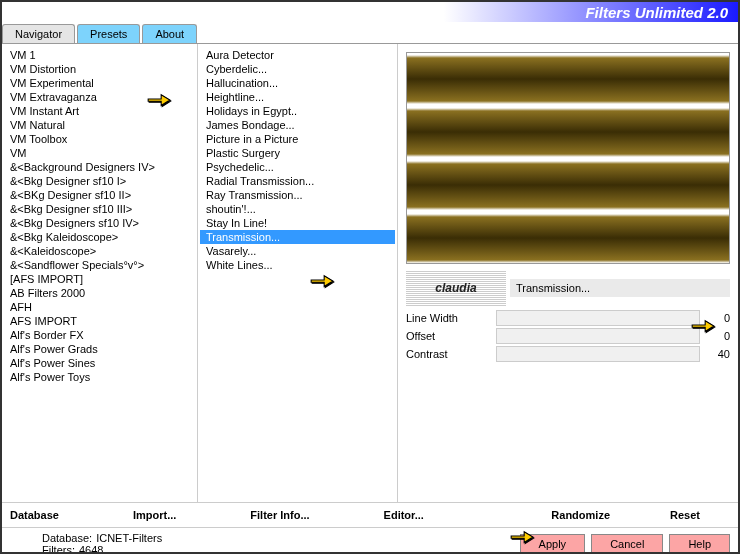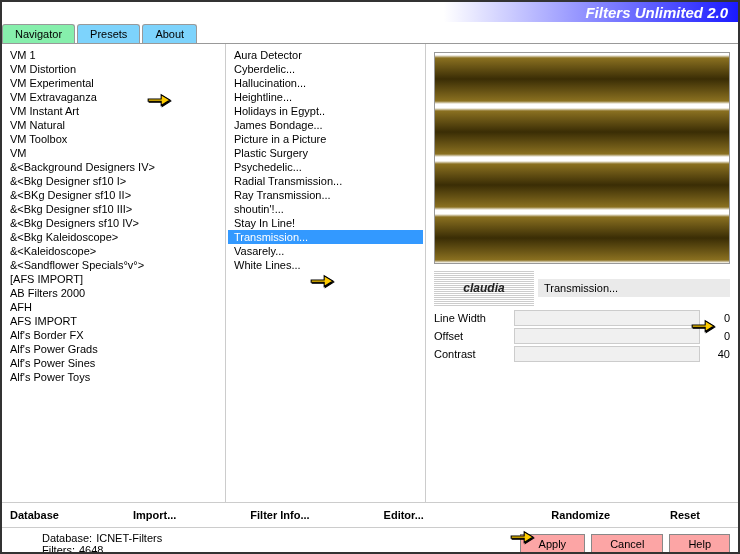--- a/index.html
+++ b/index.html
@@ -1,34 +1,34 @@
 <!DOCTYPE html>
 <html><head>
 <meta charset="utf-8">
 <style>
 * { box-sizing: border-box; margin: 0; padding: 0; font-family: Tahoma, Arial, sans-serif; font-size: 11px; }
 body { background: #fff; width: 740px; height: 554px; overflow: hidden; position: relative; border: 2px solid #333; }
 .header { background: linear-gradient(to right, #fff 0%, #fff 60%, #1a1aff 100%); height: 20px; display: flex; justify-content: flex-end; align-items: center; padding-right: 10px; }
 .header-title { color: #fff; font-weight: bold; font-style: italic; font-size: 15px; }
 .tabs { display: flex; border-bottom: 1px solid #999; margin-top: 2px; }
 .tab { padding: 3px 12px; border: 1px solid #999; border-bottom: none; background: #7dd3fc; margin-right: 2px; cursor: pointer; border-radius: 3px 3px 0 0; }
-.tab.active { background: #86efac; position: relative; z-index: 2; padding-left: 12px; }
+.tab.active { background: #e5e5e5; position: relative; z-index: 2; padding-left: 12px; }
 .main-area { display: flex; height: 458px; }
 .column { border-right: 1px solid #ccc; overflow-y: auto; padding: 4px 2px; position: relative; }
-.col1 { width: 224px; overflow-y: scroll; }
+.col1 { width: 196px; overflow-y: scroll; }
 .col2 { width: 200px; overflow-y: scroll; }
 .col3 { flex: 1; padding: 8px; border-right: none; }
 .list-item { padding: 1px 6px; cursor: pointer; white-space: nowrap; color: #000; }
 .list-item.selected { background: #3399ff; color: #fff; }
 .preview-box { width: 100%; height: 212px; margin-bottom: 6px; background: repeating-linear-gradient(180deg, #fff 0px, #fff 2px, #8a7020 5px, #3a2d05 26px, #8a7020 48px, #fff 51px, #fff 53px); border: 1px solid #999; }
 .logo-row { display: flex; align-items: center; gap: 4px; margin-bottom: 4px; }
 .logo-badge { width: 100px; height: 36px; background: repeating-linear-gradient(0deg,#ccc 0px,#ccc 1px,#fff 1px,#fff 2px); display: flex; align-items: center; justify-content: center; font-style: italic; font-weight: bold; color:#222; font-size:12px; }
 .filter-name-bar { flex: 1; background: #eaeaea; padding: 3px 6px; }
 .slider-row { display: flex; align-items: center; margin: 2px 0; width: 100%; }
-.slider-label { width: 80px; }
+.slider-label { width: 90px; }
 .slider-track { flex: 1; height: 16px; background: #f0f0f0; border: 1px solid #ccc; position: relative; }
 .slider-val { width: 30px; text-align: right; padding-left:4px; }
 .bottom-row1 { display: flex; border-top: 1px solid #ccc; border-bottom: 1px solid #ccc; padding: 6px 8px; gap: 44px; }
 .btn-link { font-weight: bold; margin-right: 30px; cursor: pointer; }
 .right-links { margin-left: auto; display: flex; gap: 30px; }
 .bottom-row2 { display: flex; align-items: center; padding: 4px 8px; }
 .status-left { display: flex; flex-direction: column; font-size: 11px; }
 .status-left div { display:flex; gap:4px;padding-left:32px; }
 .btn-group { margin-left: auto; display: flex; gap: 6px; }
 .btn { padding: 3px 18px; border: 1px solid #888; background: #fca5a5; cursor: pointer; }

